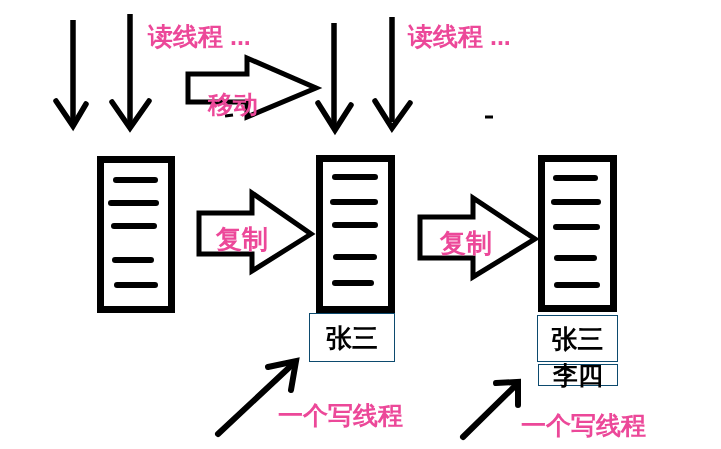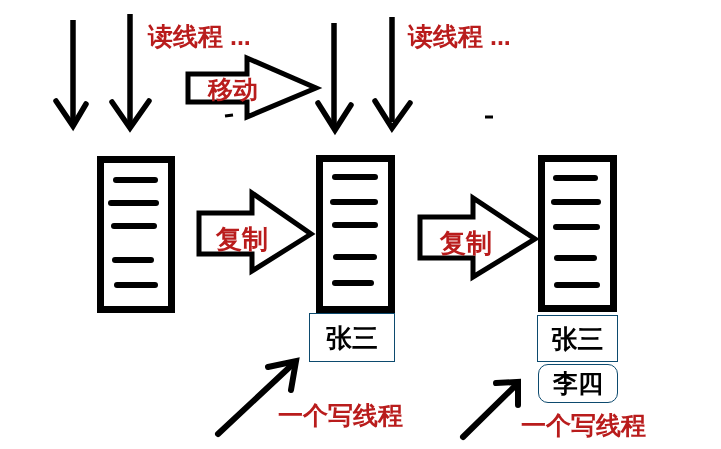--- a/index.html
+++ b/index.html
@@ -2,21 +2,21 @@
 <html><head>
 <meta charset="utf-8">
 <style>
   html,body{margin:0;padding:0;background:#fff;}
   .canvas{
     position:relative;width:721px;height:449px;background:#ffffff;
     font-family:"Liberation Sans",sans-serif;color:#000;overflow:hidden;
   }
   .arrows-layer{position:absolute;left:0;top:0;width:721px;height:449px;}
   .label{
-    position:absolute;font-weight:bold;color:#b91c1c;white-space:nowrap;
+    position:absolute;font-weight:bold;color:#ec4899;white-space:nowrap;
     font-family:"Liberation Sans",sans-serif;
   }
   .label.centered{text-align:center;}
   .stack{
     position:absolute;box-sizing:border-box;background:#ffffff;
     border:7px solid #000;
   }
   .slot{position:absolute;height:6px;background:#000;border-radius:3px;}
   .cell{
     position:absolute;box-sizing:border-box;background:#ffffff;
@@ -64,21 +64,21 @@
       <path d="M463,437 L516,385"></path>
       <path d="M496,383 L518,382 L518,405"></path>
     </g>
 
     <path d="M225,116 L233,115" stroke-width="3"></path>
     <path d="M485,117 L493,117" stroke-width="3"></path>
   </svg>
 
   <div class="label" style="left:148px;top:20px;font-size:25px;">读线程 ...</div>
   <div class="label" style="left:408px;top:20px;font-size:25px;">读线程 ...</div>
-  <div class="label centered" style="left:202px;top:73px;width:62px;font-size:25px;">移动</div>
+  <div class="label centered" style="left:202px;top:88px;width:62px;font-size:25px;">移动</div>
   <div class="label centered" style="left:209px;top:222px;width:66px;font-size:26px;">复制</div>
   <div class="label centered" style="left:433px;top:226px;width:66px;font-size:26px;">复制</div>
 
   <div class="stack" style="left:97px;top:156px;width:78px;height:157px;">
     <div class="slot" style="top:14px;left:9px;width:45px;"></div>
     <div class="slot" style="top:37px;left:4px;width:51px;"></div>
     <div class="slot" style="top:60px;left:7px;width:46px;"></div>
     <div class="slot" style="top:94px;left:8px;width:42px;"></div>
     <div class="slot" style="top:119px;left:10px;width:44px;"></div>
   </div>
@@ -97,20 +97,20 @@
   <div class="stack" style="left:538px;top:155px;width:79px;height:157px;">
     <div class="slot" style="top:13px;left:8px;width:45px;"></div>
     <div class="slot" style="top:37px;left:6px;width:50px;"></div>
     <div class="slot" style="top:62px;left:8px;width:47px;"></div>
     <div class="slot" style="top:93px;left:9px;width:43px;"></div>
     <div class="slot" style="top:120px;left:9px;width:46px;"></div>
   </div>
   <div class="cell" style="left:537px;top:315px;width:81px;height:47px;">
     <span>张三</span>
   </div>
-  <div class="cell" style="left:538px;top:364px;width:80px;height:39px;font-size:25px;border-radius:10px;">
+  <div class="cell" style="left:538px;top:364px;width:80px;height:22px;font-size:25px;">
     <span>李四</span>
   </div>
 
   <div class="label" style="left:278px;top:399px;font-size:25px;">一个写线程</div>
   <div class="label" style="left:521px;top:409px;font-size:25px;">一个写线程</div>
 
 </div>
 
 </body></html>

